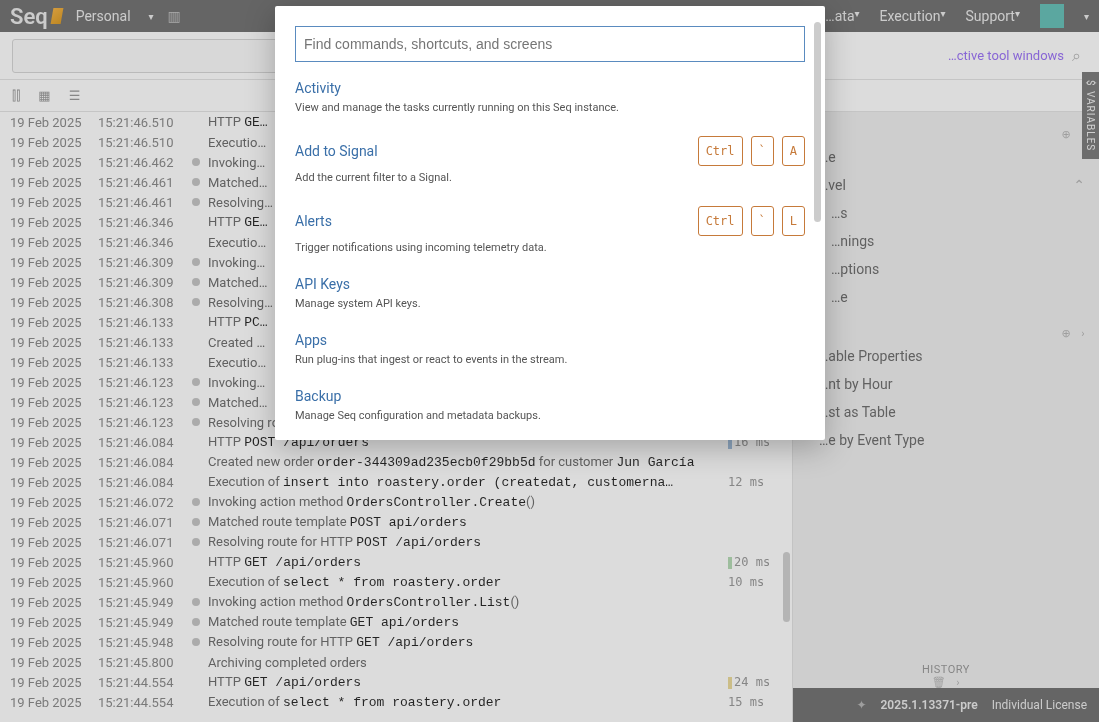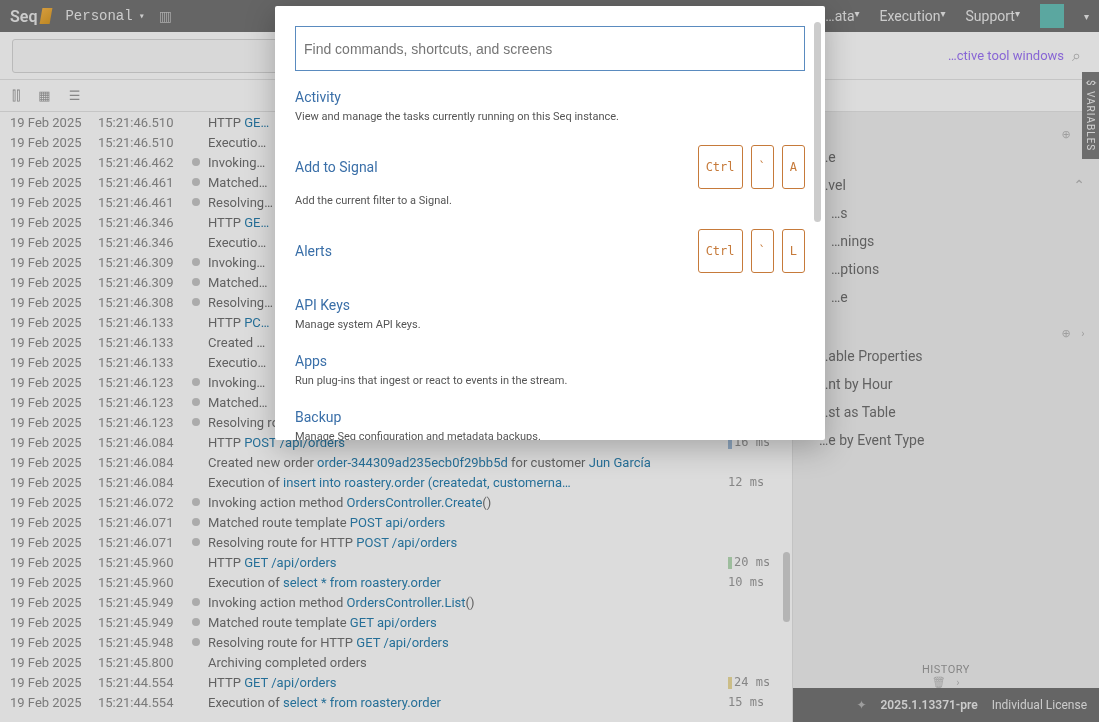--- a/index.html
+++ b/index.html
@@ -17,23 +17,23 @@
   .topbar {
     height: 32px;
     background: #5a5a5a;
     display: flex;
     align-items: center;
     padding: 0 10px;
     color: #e8e8e8;
     font-size: 14px;
     gap: 14px;
   }
-  .logo { font-weight: 600; font-size: 16px; display:flex; align-items:center; gap:4px;}
+  .logo { font-weight: 600; font-size: 22px; display:flex; align-items:center; gap:4px;}
   .logo-icon { width:10px; height:16px; background: linear-gradient(135deg,#f5a623,#d68b00); transform: skewX(-10deg); }
-  .workspace { display:flex; align-items:center; gap:6px; cursor:pointer;font-family:Liberation Mono, monospace; }
+  .workspace { display:flex; align-items:center; gap:18px; cursor:pointer; }
   .flex-grow { flex: 1; }
   .topmenu { display:flex; gap:20px; align-items:center; }
   .topmenu-item { display:flex; align-items:flex-start; gap:0; cursor:pointer; }
   .avatar { width:24px; height:24px; background:#4db6ac; }
   .chev { font-size:10px; }
   
   .filterrow {
     height: 48px;
     padding: 8px 12px;
     display:flex;
@@ -81,21 +81,21 @@
     padding: 0 10px;
     font-size:13px;
     gap: 8px;
     white-space:nowrap;
   }
   .evrow .date { color:#777; width:80px; flex-shrink:0; }
   .evrow .time { color:#777; width:86px; flex-shrink:0; }
   .evrow .dot { width:8px; height:8px; border-radius:50%; background:#bbb; flex-shrink:0; }
   .evrow .dot.none { background:transparent; }
   .evrow .msg { flex:1; overflow:hidden; text-overflow:ellipsis; color:#555; }
-  .evrow .msg .hl { color:#0369a1; }
+  .evrow .msg .hl { color:#000000;font-family:Liberation Mono, monospace; }
   .evrow .timing { color:#888; width:54px; flex-shrink:0; text-align:left; font-family: ui-monospace,monospace; font-size:12px; }
   .timing-bar { display:inline-block; height:12px; vertical-align:middle; margin-right:2px;}
   .bar-b { background:#95b6d8; width:4px; }
   .bar-g { background:#a8d4a8; width:4px; }
   .bar-y { background:#e8d48a; width:4px; }
   
   .rightpanel {
     width: 306px;
     background:#ececec;
     padding: 10px 14px;
@@ -157,21 +157,21 @@
     height:434px;
     background:#fff;
     box-shadow: 0 8px 30px rgba(0,0,0,0.25);
     z-index:100;
     display:flex;
     flex-direction:column;
     border-radius:2px;
   }
   .palette-search {
     margin:20px 20px 8px 20px;
-    height:45px;
+    height:36px;
     border:1px solid #5a8bbf;
     padding:0 8px;
     font-size:14px;
     outline:none;
     color:#333;
   }
   .palette-list {
     flex:1;
     overflow-y:auto;
     padding: 0 20px 8px 20px;
@@ -190,21 +190,21 @@
   .cmd-desc {
     color:#555;
     font-size:11px;
     line-height:1.45;
   }
   .keys { display:flex; gap:8px; }
   .key {
     border:1px solid #c67a3a;
     color:#c67a3a;
     border-radius:3px;
-    padding:14px 7px;
+    padding:7px 7px;
     font-size:12px;
     font-family: ui-monospace,monospace;
     min-width:18px;
     text-align:center;
   }
   .palette-scrollbar {
     position:absolute;
     top:16px; right:4px;
     width:7px; height:200px;
     background:#ccc;
@@ -562,20 +562,21 @@
       </div>
       <div class="cmd">
         <div class="cmd-title">
           <span>Alerts</span>
           <span class="keys">
             <span class="key">Ctrl</span>
             <span class="key">`</span>
             <span class="key">L</span>
           </span>
         </div>
+        <div class="cmd-desc">Trigger notifications using incoming telemetry data.</div>
       </div>
       <div class="cmd">
         <div class="cmd-title">
           <span>API Keys</span>
         </div>
         <div class="cmd-desc">Manage system API keys.</div>
       </div>
       <div class="cmd">
         <div class="cmd-title">
           <span>Apps</span>

